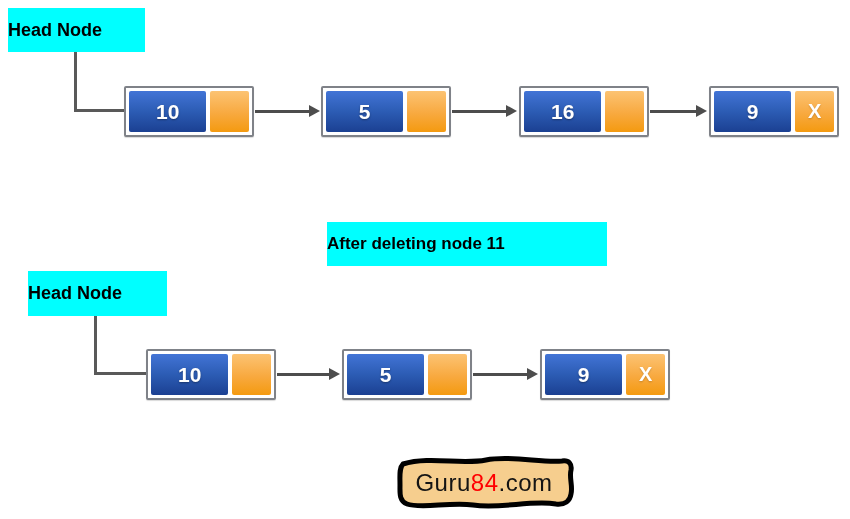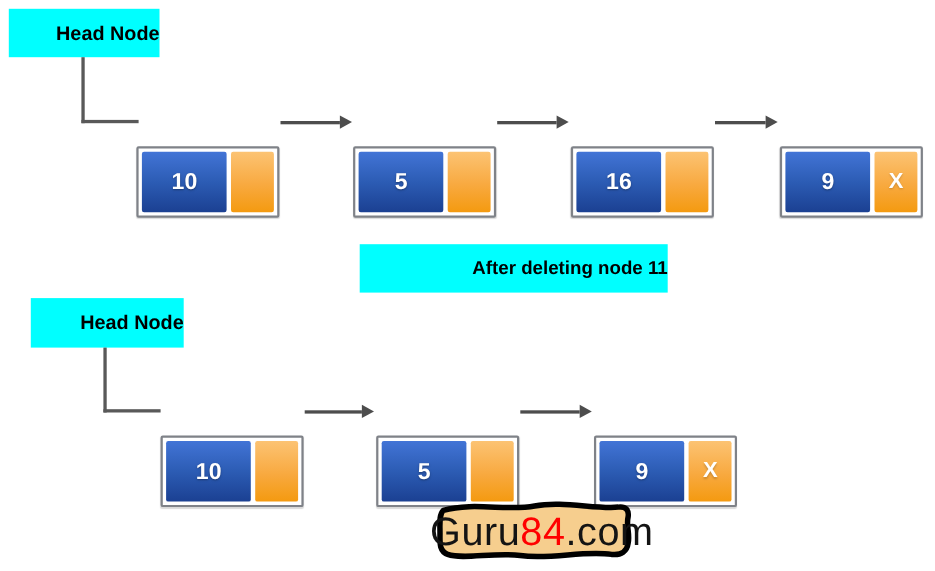--- a/index.html
+++ b/index.html
@@ -18,38 +18,37 @@
 
   
   .cyan-box {
     position: absolute;
     background: #00ffff;
     color: #000000;
     font-weight: bold;
     font-size: 18px;
     display: flex;
     align-items: center;
-    justify-content: flex-end;
+    justify-content: flex-start;
     text-align: center;
   }
 
   
   .node {
     position: absolute;
     width: 130px;
-    height: 65px;
+    height: 51px;
     box-sizing: border-box;
     background: #ffffff;
     border: 2px solid #7f8288;
     border-radius: 2px;
     display: flex;
     padding: 3px;
     gap: 4px;
     box-shadow: 0 1px 1px rgba(0,0,0,0.15);
-    margin-top: 47px;
   }
   .cell {
     border-radius: 2px;
     display: flex;
     align-items: center;
     justify-content: center;
     color: #ffffff;
     font-weight: bold;
   }
   .cell.value {
@@ -98,22 +97,22 @@
   .logo svg {
     position: absolute;
     left: 0;
     top: 0;
   }
   .logo-text {
     position: absolute;
     inset: 0;
     display: flex;
     align-items: center;
-    justify-content: flex-start;
-    font-size: 36px;
+    justify-content: center;
+    font-size: 24px;
     color: #141414;
     letter-spacing: 0.5px;
   }
   .logo-text .red {
     color: #ff0000;
   }
 </style>
 </head>
 <body>
 

